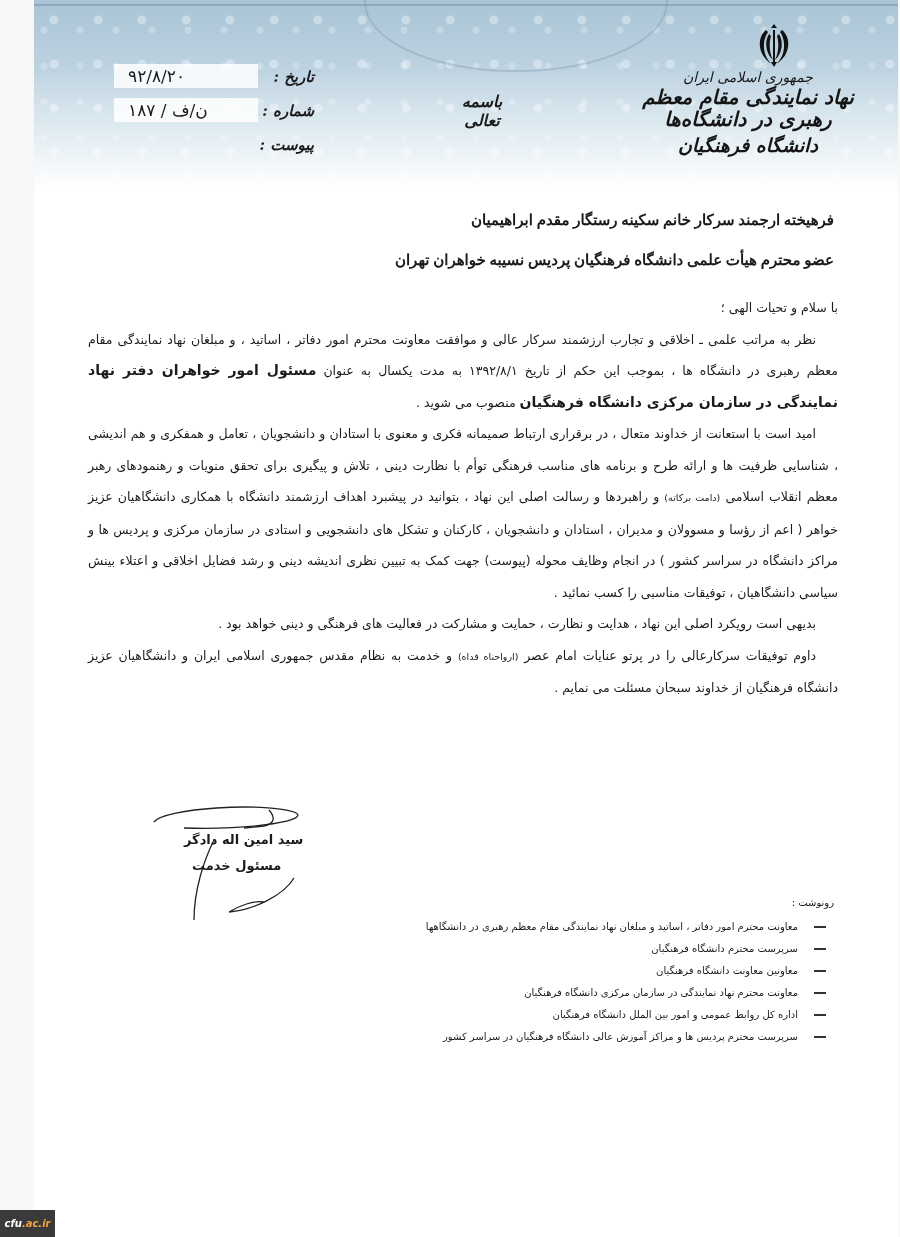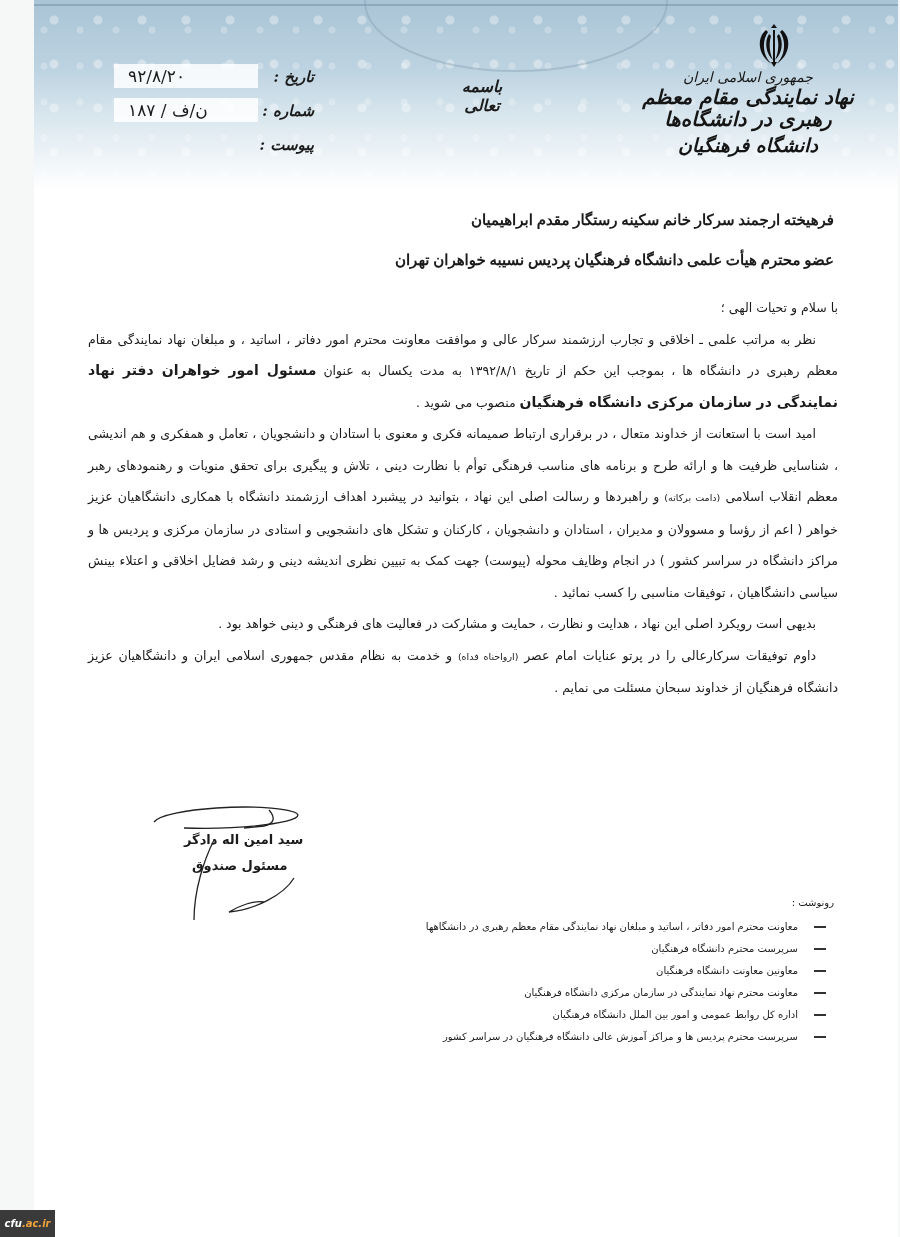--- a/index.html
+++ b/index.html
@@ -34,21 +34,21 @@
   }
   .org-block {
     position:absolute; right:20px; top:68px; width:260px; text-align:center;
     font-family:"DejaVu Serif", serif; font-style:italic; color:#151515;
     direction:rtl;
   }
   .org-line1 { font-size:14px; line-height:18px; }
   .org-line2 { font-size:20px; line-height:22px; font-weight:bold; }
   .org-line3 { font-size:19px; line-height:30px; font-weight:bold; }
   .basmala {
-    position:absolute; left:408px; top:77px; width:80px; text-align:center;
+    position:absolute; left:408px; top:92px; width:80px; text-align:center;
     font-family:"DejaVu Serif", serif; font-style:italic; font-weight:bold; font-size:16px;
     direction:rtl;
   }
   .meta-block { position:absolute; left:40px; top:64px; width:240px; direction:rtl; }
   .meta-row { position:relative; height:34px; }
   .meta-label {
     position:absolute; right:0; top:4px; font-family:"DejaVu Serif", serif; font-style:italic;
     font-weight:bold; font-size:15px;
   }
   .meta-value {
@@ -167,21 +167,21 @@
   </div>
 
   <div class="signature">
     <svg width="200" height="130" viewBox="0 0 200 130" style="position:absolute;left:0;top:0;">
       <path d="M10 22 C20 8 120 2 150 12 C170 20 110 30 40 28" fill="none" stroke="#222" stroke-width="1.3"></path>
       <path d="M125 10 C132 18 130 24 120 26 L100 28" fill="none" stroke="#222" stroke-width="1.3"></path>
       <path d="M70 40 C60 60 50 90 50 120" fill="none" stroke="#222" stroke-width="1.3"></path>
       <path d="M150 78 C140 95 110 110 85 112 C95 106 110 100 120 102" fill="none" stroke="#222" stroke-width="1.3"></path>
     </svg>
     <div class="sig-name">سید امین اله دادگر</div>
-    <div class="sig-title">مسئول صندوق</div>
+    <div class="sig-title">مسئول خدمت</div>
   </div>
 
   <div class="cc">
     <div class="cc-heading">رونوشت :</div>
     <ul class="cc-list">
       <li class="cc-item"><span class="cc-dash"></span><span>معاونت محترم امور دفاتر ، اساتید و مبلغان نهاد نمایندگی مقام معظم رهبری در دانشگاهها</span></li>
       <li class="cc-item"><span class="cc-dash"></span><span>سرپرست محترم دانشگاه فرهنگیان</span></li>
       <li class="cc-item"><span class="cc-dash"></span><span>معاونین معاونت دانشگاه فرهنگیان</span></li>
       <li class="cc-item"><span class="cc-dash"></span><span>معاونت محترم نهاد نمایندگی در سازمان مرکزی دانشگاه فرهنگیان</span></li>
       <li class="cc-item"><span class="cc-dash"></span><span>اداره کل روابط عمومی و امور بین الملل دانشگاه فرهنگیان</span></li>

